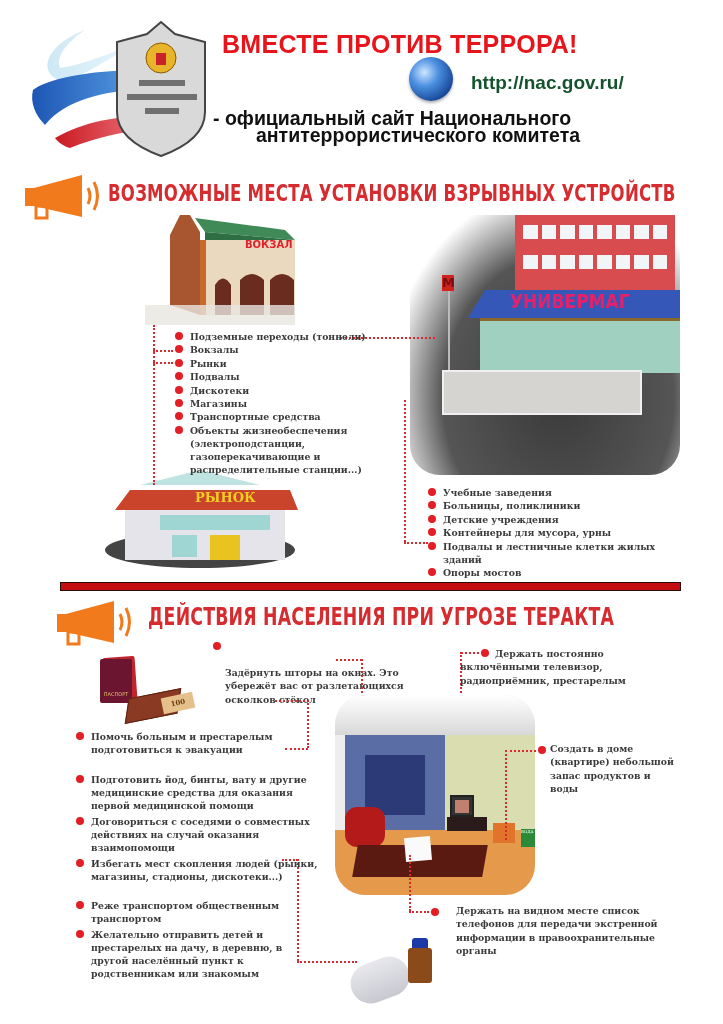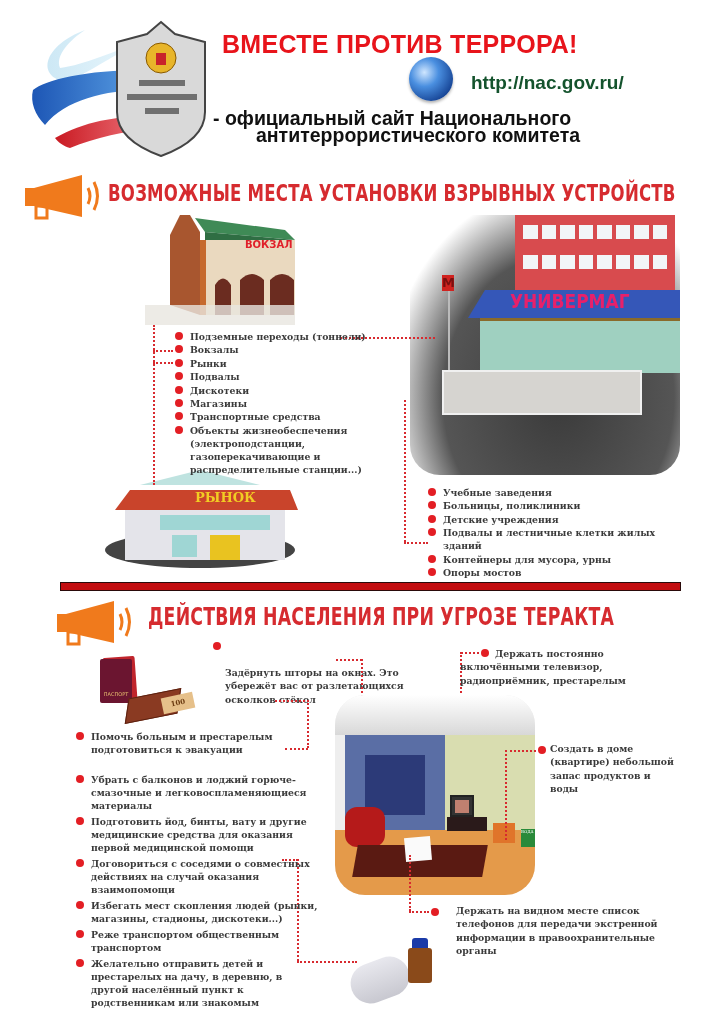--- a/index.html
+++ b/index.html
@@ -144,22 +144,22 @@
   <li>Дискотеки</li>
   <li>Магазины</li>
   <li>Транспортные средства</li>
   <li>Объекты жизнеобеспечения (электроподстанции, газоперекачивающие и распределительные станции...)</li>
 </ul>
 
 <ul class="abs blist" style="left:426px;top:486px;width:250px">
   <li>Учебные заведения</li>
   <li>Больницы, поликлиники</li>
   <li>Детские учреждения</li>
+  <li>Контейнеры для мусора, урны</li>
   <li>Подвалы и лестничные клетки жилых зданий</li>
-  <li>Контейнеры для мусора, урны</li>
   <li>Опоры мостов</li>
 </ul>
 
 <div class="abs divider"></div>
 
 <svg class="abs megaphone" style="left:54px;top:598px" viewBox="0 0 80 48">
   <path d="M3 16 L12 16 L60 3 L60 45 L12 34 L3 34 Z" fill="#f07a1c"></path>
   <rect x="14" y="34" width="11" height="12" fill="none" stroke="#f07a1c" stroke-width="3"></rect>
   <path d="M66 16 Q70 24 66 32" stroke="#f07a1c" stroke-width="3" fill="none"></path>
   <path d="M72 10 Q79 24 72 38" stroke="#f07a1c" stroke-width="3" fill="none"></path>
@@ -212,24 +212,23 @@
 
 <div class="abs dot-h" style="left:275px;top:700px;width:34px"></div>
 <div class="abs dot-v" style="left:307px;top:700px;height:48px"></div>
 <div class="abs dot-h" style="left:285px;top:748px;width:23px"></div>
 <div class="abs dot-h" style="left:282px;top:859px;width:16px"></div>
 <div class="abs dot-v" style="left:297px;top:859px;height:102px"></div>
 <div class="abs dot-h" style="left:297px;top:961px;width:60px"></div>
 
 <ul class="abs blist" style="left:74px;top:730px;width:248px;font-size:9.3px;line-height:13px">
   <li style="margin-bottom:17px">Помочь больным и престарелым подготовиться к эвакуации</li>
-  <li style="margin-bottom:3px">Убрать с балконов и лоджий горюче-смазочные и легковоспламеняющиеся материалы</li>
   <li style="margin-bottom:3px">Подготовить йод, бинты, вату и другие медицинские средства для оказания первой медицинской помощи</li>
   <li style="margin-bottom:3px">Договориться с соседями о совместных действиях на случай оказания взаимопомощи</li>
-  <li style="margin-bottom:3px">Избегать мест скопления людей (рынки, магазины, стадионы, дискотеки...)</li>
+  <li style="margin-bottom:16px">Избегать мест скопления людей (рынки, магазины, стадионы, дискотеки...)</li>
   <li style="margin-bottom:3px">Реже транспортом общественным транспортом</li>
   <li>Желательно отправить детей и престарелых на дачу, в деревню, в другой населённый пункт к родственникам или знакомым</li>
 </ul>
 
 <div class="abs" style="left:330px;top:930px;width:110px;height:80px">
   <div class="abs" style="left:20px;top:30px;width:60px;height:40px;background:linear-gradient(#e8e8ee,#c8c8d0);border-radius:20px;transform:rotate(-20deg)"></div>
   <div class="abs" style="left:82px;top:8px;width:16px;height:10px;background:#1a3aa8;border-radius:3px 3px 0 0"></div>
   <div class="abs" style="left:78px;top:18px;width:24px;height:35px;background:#8a4a1a;border-radius:3px"></div>
 </div>
 

